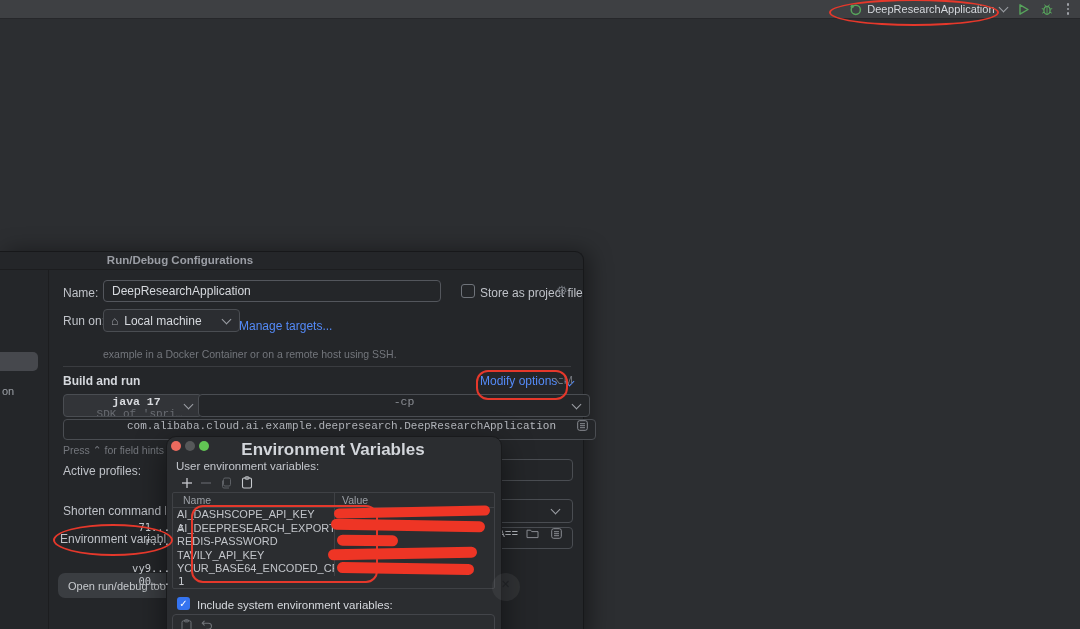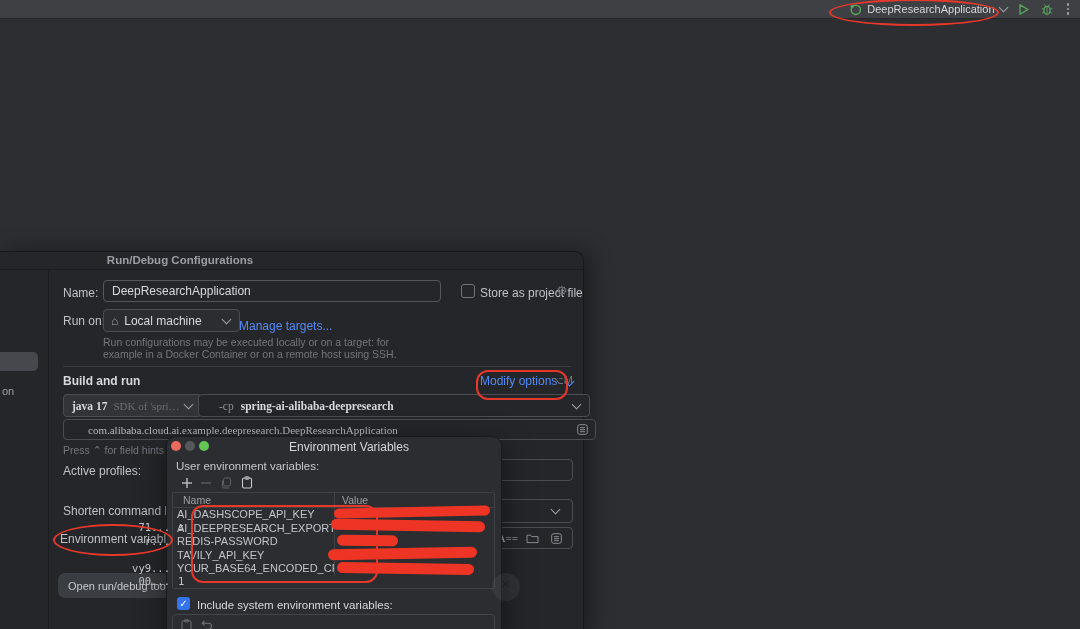--- a/index.html
+++ b/index.html
@@ -1,18 +1,18 @@
 <!DOCTYPE html>
 <html><head>
 <meta charset="utf-8">
 <style>
   html,body{margin:0;padding:0;background:#2c2e31;}
   .screen{position:relative;width:1080px;height:629px;overflow:hidden;background:#2c2e31;
     font-family:"Liberation Sans","DejaVu Sans",sans-serif;color:#c2c5ca;}
-  .mono{font-family:Liberation Serif, serif;}
+  .mono{font-family:Liberation Mono, monospace;flex-direction:column;}
   
   .toolbar{position:absolute;left:0;top:0;width:1080px;height:18px;background:#3e4043;border-bottom:1px solid #26272a;z-index:5;}
   .tb-right{position:absolute;right:8px;top:0;height:18px;display:flex;align-items:center;gap:10px;}
   .runcfg{display:flex;align-items:center;gap:5px;cursor:pointer;}
   .runcfg-label{font-size:11px;color:#d5d8dd;}
   .chev{width:6px;height:6px;border-right:1.4px solid #9da0a6;border-bottom:1.4px solid #9da0a6;transform:rotate(45deg);display:inline-block;margin-top:-3px;}
   .chev.blue{border-color:#548af7;}
   .kebab{display:flex;flex-direction:column;gap:2px;align-items:center;padding:0 3px;}
   .kebab i{width:2.5px;height:2.5px;border-radius:50%;background:#a0a3a8;}
   
@@ -34,21 +34,21 @@
   .sep{position:absolute;height:1px;background:#3a3c40;z-index:12;}
   .boldlbl{font-weight:bold;color:#d5d8dd;}
   .combochev{position:absolute;right:9px;top:50%;margin-top:-5px;}
   .btn{position:absolute;background:#3a3d41;border-radius:7px;z-index:12;display:flex;align-items:center;
     font-size:11px;color:#c7cace;padding-left:10px;white-space:nowrap;overflow:hidden;}
   .miniicon{display:inline-flex;align-items:center;justify-content:center;}
   
   .env-dialog{position:absolute;left:166px;top:436px;width:334px;height:213px;background:#2b2d30;
     border:1px solid #191a1c;border-radius:10px 10px 8px 8px;box-shadow:0 10px 30px rgba(0,0,0,.5);z-index:20;}
   .tl{position:absolute;top:441px;width:10px;height:10px;border-radius:50%;z-index:21;}
-  .env-title{position:absolute;left:182px;top:440px;width:334px;text-align:center;font-size:12px;font-weight:normal;color:#d3d6db;z-index:21;}
+  .env-title{position:absolute;left:166px;top:440px;width:334px;text-align:center;font-size:17px;font-weight:bold;color:#d3d6db;z-index:21;}
   .env-lbl{position:absolute;font-size:11.5px;color:#c4c7cd;z-index:21;white-space:nowrap;}
   .env-tool{position:absolute;top:476px;display:flex;align-items:center;z-index:21;}
   .env-table{position:absolute;left:172px;top:492px;width:323px;height:97px;border:1px solid #3f4145;border-radius:2px;z-index:21;box-sizing:border-box;}
   .env-thead{display:flex;height:14px;border-bottom:1px solid #3f4145;font-size:10.5px;color:#9ca0a6;align-items:center;}
   .th-name{width:162px;padding-left:10px;box-sizing:border-box;border-right:1px solid #3f4145;height:14px;display:flex;align-items:center;}
   .th-value{flex:1;padding-left:7px;}
   .env-tbody{position:relative;}
   .env-coldiv{position:absolute;left:161px;top:0;bottom:0;width:1px;background:#3f4145;}
   .tr{display:flex;height:13.6px;align-items:flex-start;font-size:11px;color:#c2c5ca;flex-direction:column;}
   .td-name{width:162px;padding-left:4px;box-sizing:border-box;white-space:nowrap;overflow:hidden;}
@@ -127,39 +127,37 @@
   <div class="lbl" style="left:480px;top:286px;">Store as project file</div>
   <div class="gear" style="left:556px;top:283px;">⚙</div>
 
   <div class="lbl" style="left:63px;top:314px;">Run on:</div>
   <div class="field" style="left:103px;top:309px;width:128px;height:21px;background:#2b2d31;padding-left:7px;gap:6px;">
     <span style="color:#9da0a6;font-size:12px;">⌂</span>
     <span>Local machine</span>
     <span class="chev combochev"></span>
   </div>
   <div class="link" style="left:239px;top:319px;">Manage targets...</div>
-  <div class="hint" style="left:103px;top:336px;">Run configurations may be executed locally or on a target: for</div>
   <div class="hint" style="left:103px;top:348px;">example in a Docker Container or on a remote host using SSH.</div>
 
   <div class="sep" style="left:63px;top:366px;width:508px;"></div>
   <div class="lbl boldlbl" style="left:63px;top:374px;">Build and run</div>
   <div class="link" style="left:480px;top:374px;">
     <span>Modify options</span>
     <span class="chev blue" style="margin-left:5px;"></span>
   </div>
   <div class="hint" style="left:551px;top:374px;font-size:11px;">⌥M</div>
 
   <div class="field mono" style="left:63px;top:394px;width:129px;height:21px;background:#323438;padding-left:8px;font-size:11.5px;">
     <span style="font-weight:bold;color:#d8dade;">java 17</span>
     <span style="color:#696c72;margin-left:6px;font-size:11px;">SDK of 'spri…</span>
     <span class="chev combochev"></span>
   </div>
   <div class="field mono" style="left:198px;top:394px;width:370px;height:21px;padding-left:20px;font-size:11.5px;">
     <span style="color:#8a8d93;">-cp</span>
-    <span style="color:#d8dade;font-weight:600;margin-left:7px;">spring-ai-alibaba-deepresearch</span>
     <span class="chev combochev"></span>
   </div>
 
   <div class="field mono" style="left:63px;top:419px;width:507px;height:19px;padding-left:24px;font-size:11px;color:#b6b9bf;">
     <span>com.alibaba.cloud.ai.example.deepresearch.DeepResearchApplication</span>
     <span class="miniicon" style="position:absolute;right:7px;">
       <svg width="11" height="11" viewBox="0 0 11 11">
           <rect x="0.7" y="0.7" width="9.6" height="9.6" rx="2" fill="none" stroke="#8a8d93" stroke-width="1"></rect>
           <line x1="3" y1="3.7" x2="8" y2="3.7" stroke="#8a8d93" stroke-width="1"></line>
           <line x1="3" y1="5.7" x2="8" y2="5.7" stroke="#8a8d93" stroke-width="1"></line>

